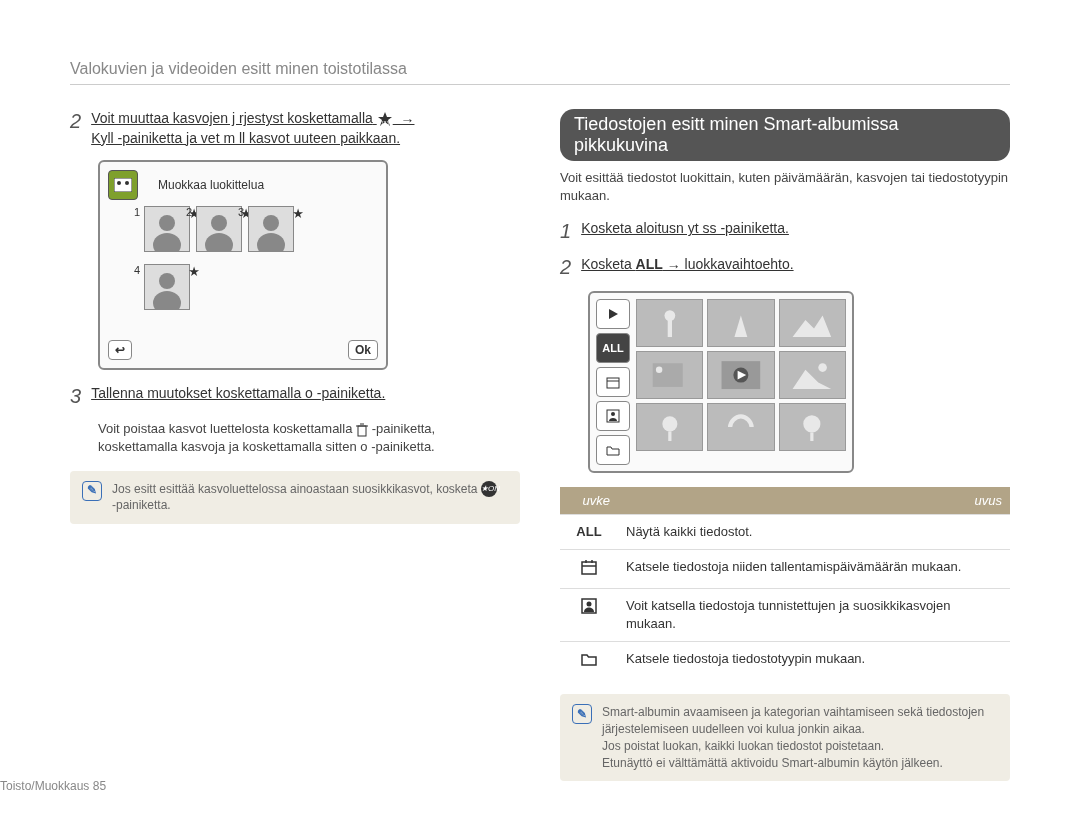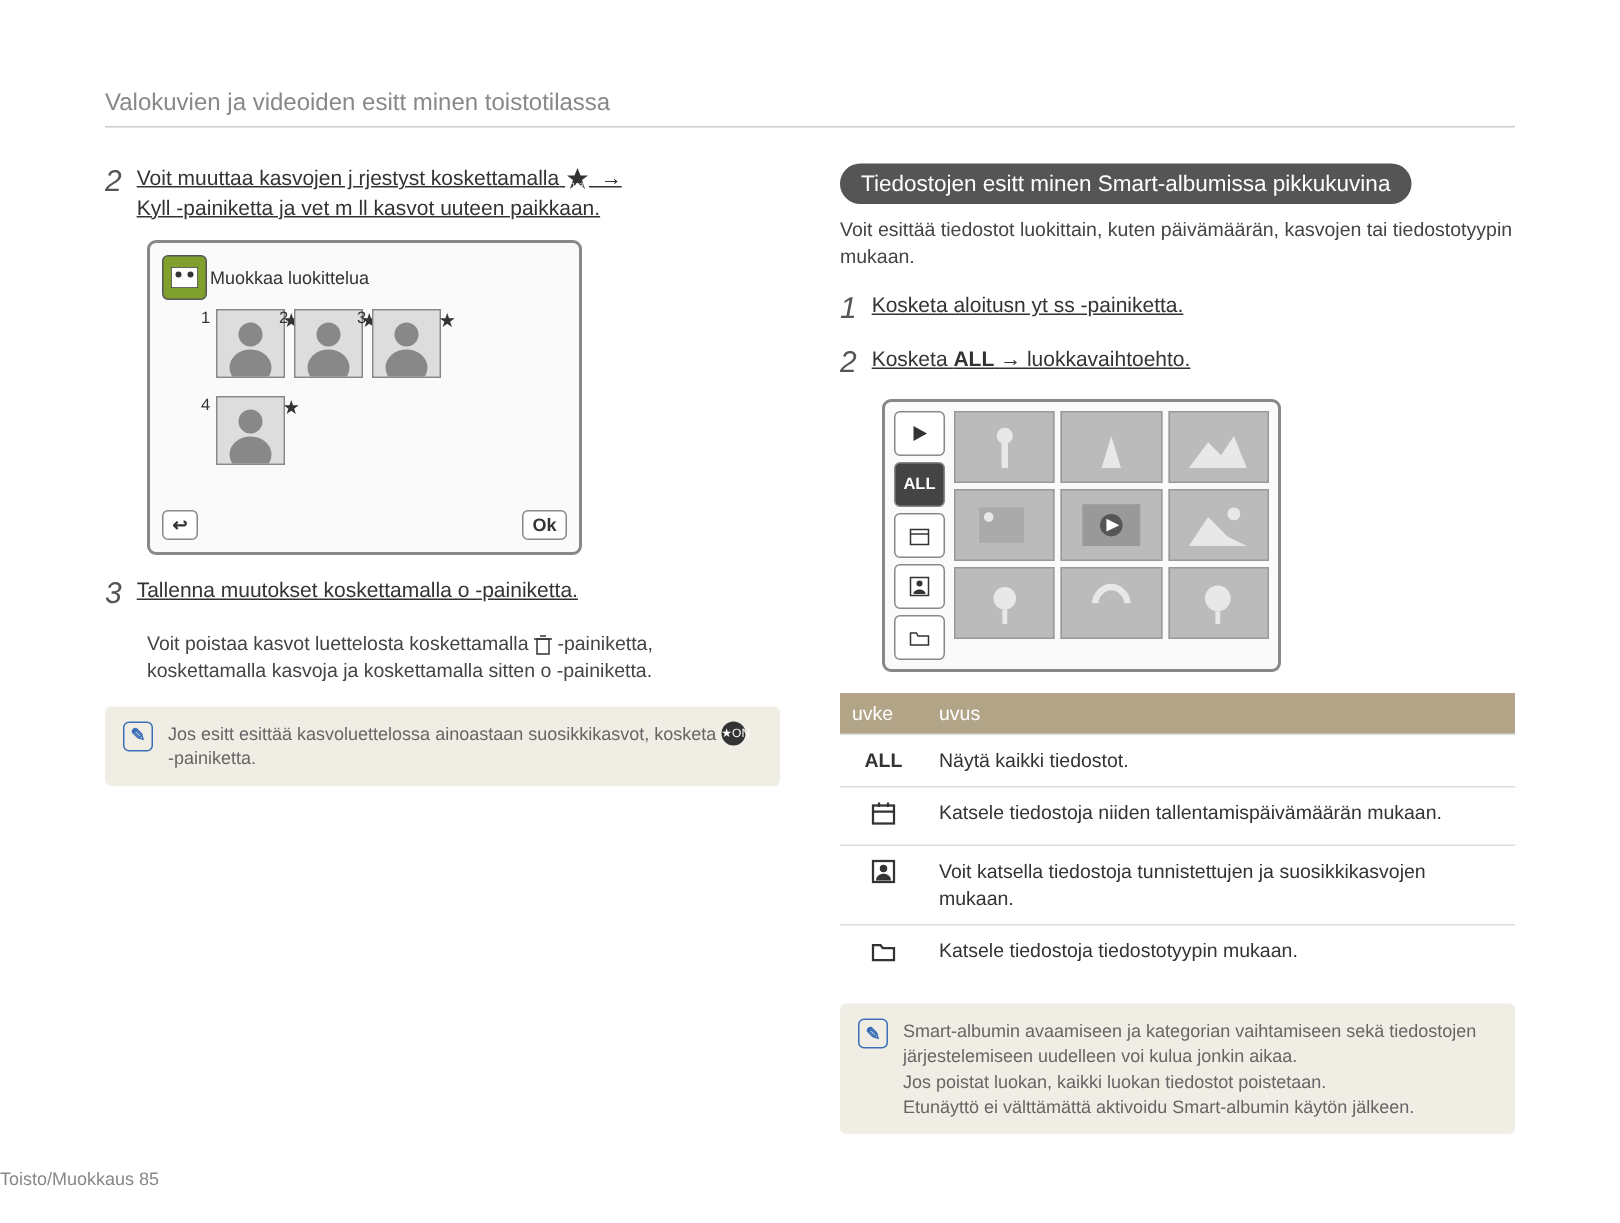--- a/index.html
+++ b/index.html
@@ -4,52 +4,52 @@
 <style>
 body{margin:0;background:#fff;font-family:Arial,Helvetica,sans-serif;color:#333;font-size:14px;}
 .page{width:1080px;height:805px;box-sizing:border-box;padding:60px 70px 20px 70px;position:relative;}
 .page-title{font-size:16px;color:#888;border-bottom:1px solid #ccc;padding-bottom:6px;margin-bottom:24px;}
 .columns{display:flex;gap:40px;}
 .col{flex:1;min-width:0;}
 .step{display:flex;gap:10px;margin-bottom:12px;}
 .step-num{font-size:20px;color:#555;font-style:italic;flex-shrink:0;line-height:1.2;}
 .step-text{font-size:14px;line-height:1.4;text-decoration:underline;}
 .screen{border:2px solid #888;border-radius:6px;width:270px;margin:8px 0 14px 28px;padding:8px;background:#fafafa;}
-.screen-header{display:flex;align-items:center;gap:2px;margin-bottom:6px;}
+.screen-header{display:flex;align-items:center;gap:20px;margin-bottom:6px;}
 .ic-box{width:28px;height:28px;background:#7fa02c;border:1px solid #555;border-radius:4px;display:flex;align-items:center;justify-content:center;}
 .ic-box svg{width:18px;height:14px;}
 .screen-title{font-size:12px;color:#333;}
 .faces{display:flex;flex-wrap:wrap;gap:6px;margin-left:36px;}
 .face{position:relative;}
 .face-num{font-size:11px;position:absolute;left:-10px;top:0;color:#333;}
 .face-star{font-size:13px;position:absolute;right:-10px;top:0;color:#333;}
 .face-img{width:44px;height:44px;background:#ccc;border:1px solid #888;}
 .face-img svg{width:100%;height:100%;}
 .screen-footer{display:flex;justify-content:space-between;margin-top:30px;}
 .fbtn{border:1px solid #888;border-radius:4px;padding:2px 6px;font-size:12px;background:#fff;font-weight:bold;}
 .indent{margin-left:28px;font-size:13px;color:#444;line-height:1.4;}
 .indent .sqicon{display:inline-block;vertical-align:middle;}
 .note{background:#f0ede4;border-radius:4px;padding:10px 12px;display:flex;gap:10px;margin-top:14px;font-size:12px;color:#666;line-height:1.4;}
 .note-icon{flex-shrink:0;width:18px;height:18px;border:1.5px solid #3a6fb7;border-radius:4px;display:flex;align-items:center;justify-content:center;color:#3a6fb7;font-size:12px;font-weight:bold;}
-.pill-header{background:#555;color:#fff;border-radius:14px;padding:5px 14px;font-size:15px;display:inline-block;margin-bottom:8px;}
+.pill-header{background:#555;color:#fff;border-radius:14px;padding:5px 14px;font-size:18px;display:inline-block;margin-bottom:8px;}
 .sub{font-size:13px;color:#444;line-height:1.4;margin-bottom:14px;}
 .inline-icon{display:inline-block;vertical-align:middle;}
 .screen2{border:2px solid #888;border-radius:6px;width:250px;margin:6px 0 14px 28px;padding:6px;background:#fafafa;display:flex;gap:6px;}
 .screen2-side{display:flex;flex-direction:column;gap:4px;}
 .side-btn{width:32px;height:28px;border:1px solid #888;border-radius:4px;background:#fff;display:flex;align-items:center;justify-content:center;font-size:11px;font-weight:bold;}
 .side-btn.dark{background:#444;color:#fff;}
 .thumbs{flex:1;display:grid;grid-template-columns:repeat(3,1fr);grid-template-rows:repeat(3,48px);gap:4px;}
 .thumb{background:#bbb;border:1px solid #999;display:flex;align-items:center;justify-content:center;}
 .thumb svg{width:70%;height:70%;fill:#e8e8e8;}
 .tbl{width:100%;border-collapse:collapse;font-size:13px;}
-.tbl th{background:#b2a487;color:#fff;text-align:left;font-weight:normal;padding:6px 8px;}
+.tbl th{background:#b2a487;color:#fff;text-align:right;font-weight:normal;padding:6px 8px;font-style:italic;}
 .tbl td{padding:8px;border-top:1px solid #ddd;vertical-align:top;line-height:1.35;}
 .tbl td:first-child{width:42px;text-align:center;}
 .footer{position:absolute;bottom:12px;left:0;right:0;text-align:left;font-size:12px;color:#888;}
-.star-on{display:inline-block;width:16px;height:16px;border-radius:50%;background:#333;color:#fff;font-size:8px;text-align:center;line-height:16px;vertical-align:middle;}
+.star-on{display:inline-block;width:16px;height:16px;border-radius:50%;background:#333;color:#fff;font-size:8px;text-align:center;line-height:16px;vertical-align:middle;font-style:italic;}
 </style>
 </head>
 <body>
 
 <div class="page">
   <div class="page-title">Valokuvien ja videoiden esitt minen toistotilassa</div>
   <div class="columns">
 
     <div class="col">
       <div class="step">

